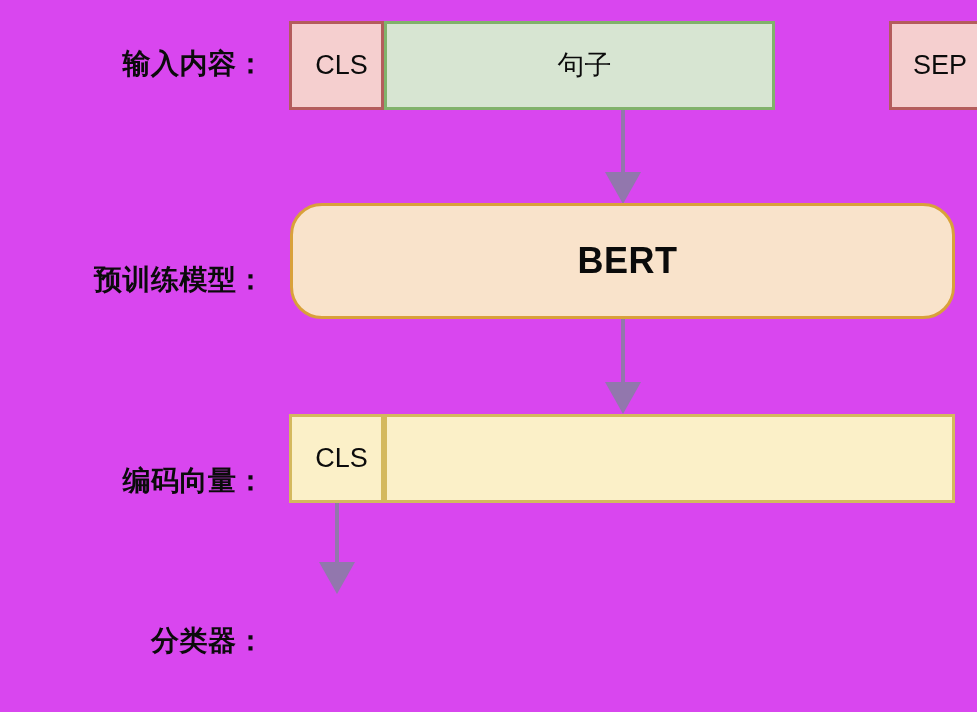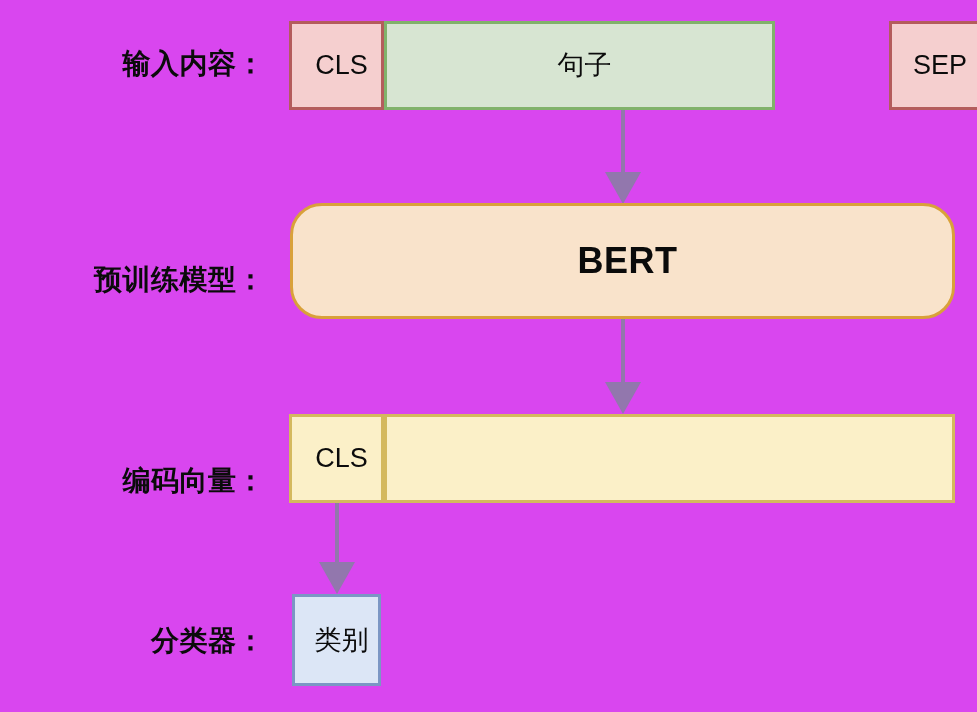--- a/index.html
+++ b/index.html
@@ -108,17 +108,14 @@
     <span></span>
   </div>
 
   <svg class="arrow" style="left:312px; top:503px;" width="50" height="92" viewBox="0 0 50 92">
     <line x1="25" y1="0" x2="25" y2="66" stroke="#9277ad" stroke-width="4"></line>
     <polygon points="25,91 7,59 43,59" fill="#9277ad"></polygon>
   </svg>
 
   <div class="row-label" style="top:627px;margin-left:37px;">分类器：</div>
 
-  <div class="box blue" style="left:292px; top:594px; width:89px; height:92px;">
-    <span>类别</span>
-  </div>
 
 </div>
 
 </body></html>

